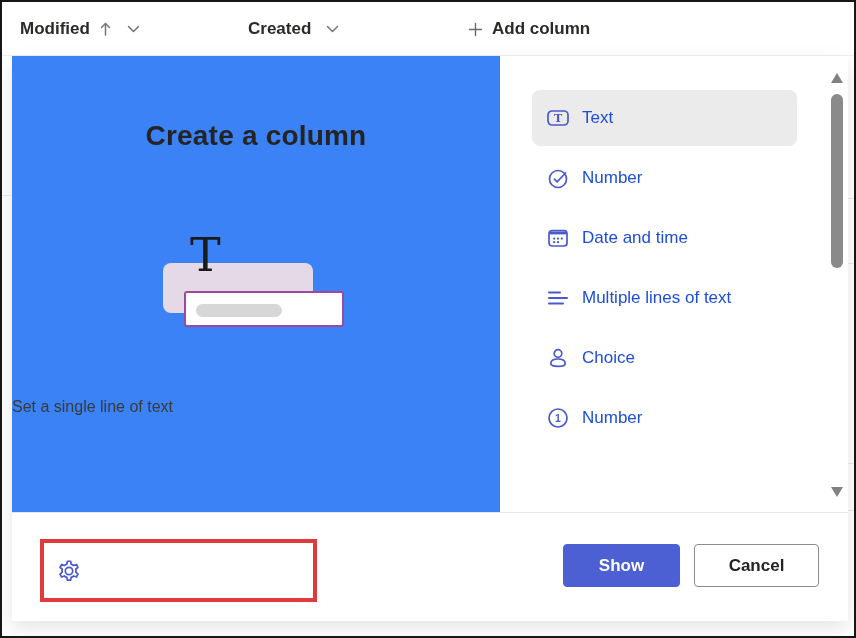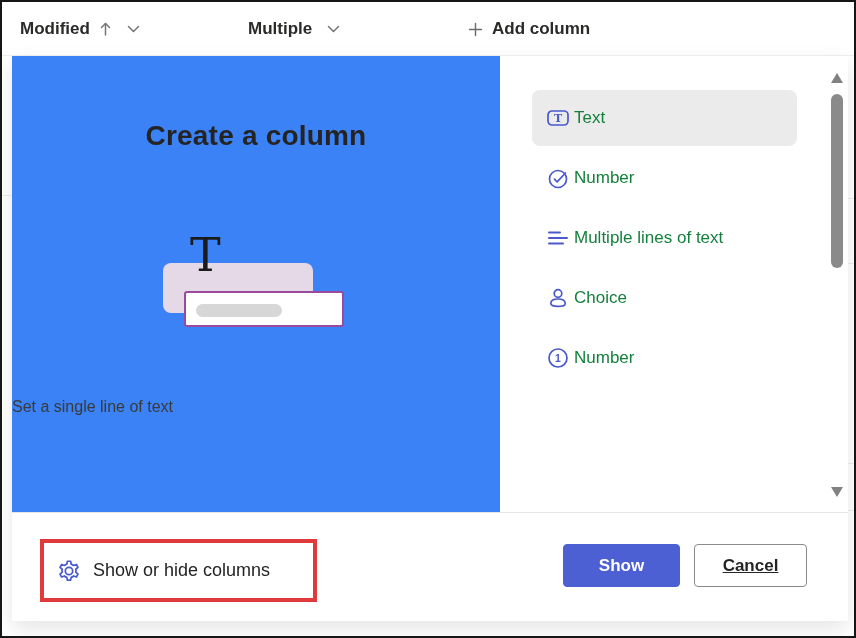--- a/index.html
+++ b/index.html
@@ -59,21 +59,21 @@
   .panel-right {
     position:absolute; left:488px; top:0; width:348px; height:456px; background:#fff;
   }
   .type-list { position:absolute; left:32px; top:34px; width:265px; }
   .type-row {
     display:flex; align-items:center; height:56px; margin-bottom:4px;
     padding-left:14px; border-radius:8px; cursor:pointer;
   }
   .type-row.selected { background:#ebebeb; }
   .type-row .ticon { width:24px; height:24px; display:flex; align-items:center; justify-content:center; }
-  .type-row .tlabel { margin-left:4px; font-size:17px; color:#15803d; }
+  .type-row .tlabel { margin-left:12px; font-size:17px; color:#1d4ed8; }
   
   .scrollbar { position:absolute; left:331px; top:0; width:12px; height:456px; }
   .sb-arrow-up {
     position:absolute; left:0; top:17px; width:0; height:0;
     border-left:6px solid transparent; border-right:6px solid transparent;
     border-bottom:10px solid #818181; cursor:pointer;
   }
   .sb-thumb {
     position:absolute; left:0; top:38px; width:12px; height:174px;
     border-radius:6px; background:#8a8a8a; cursor:pointer;
@@ -97,21 +97,21 @@
     background:none; border:none; cursor:pointer;
     font-family:"Liberation Sans", sans-serif;
   }
   .showhide-btn .shlabel { font-size:18px; color:#252423; }
   .btn {
     position:absolute; top:31px; height:43px; border-radius:4px;
     font-family:"Liberation Sans", sans-serif; font-size:17px; font-weight:700;
     cursor:pointer;
   }
   .btn-next  { left:551px; width:117px; background:#4c5fd3; border:1px solid #4c5fd3; color:#fff; }
-  .btn-cancel{ left:682px; width:113px; background:#fff; border:1px solid #8c8b89; color:#252423;text-decoration:underline; }
+  .btn-cancel{ left:682px; width:125px; background:#fff; border:1px solid #8c8b89; color:#252423; }
 </style>
 </head>
 <body>
 
 <div class="screen">
 
   <div class="list-header">
     <div class="col-head" id="col-modified">
       <span>Modified</span>
       <span class="hicon">
@@ -120,21 +120,21 @@
             <path d="M2.5 6.5 L6.5 2.5 L10.5 6.5"></path>
           </svg>
       </span>
       <span class="hicon" style="margin-left:6px">
         <svg width="13" height="8" viewBox="0 0 13 8" fill="none" stroke="#767674" stroke-width="1.5" stroke-linecap="round" stroke-linejoin="round">
             <path d="M1.5 1.5 L6.5 6.5 L11.5 1.5"></path>
           </svg>
       </span>
     </div>
     <div class="col-head" id="col-created">
-      <span>Multiple</span>
+      <span>Created</span>
       <span class="hicon" style="margin-left:6px">
         <svg width="13" height="8" viewBox="0 0 13 8" fill="none" stroke="#767674" stroke-width="1.5" stroke-linecap="round" stroke-linejoin="round">
             <path d="M1.5 1.5 L6.5 6.5 L11.5 1.5"></path>
           </svg>
       </span>
     </div>
     <div class="col-head" id="col-add">
       <span class="hicon">
         <svg width="15" height="15" viewBox="0 0 15 15" fill="none" stroke="#6d6b68" stroke-width="1.4" stroke-linecap="round">
             <path d="M7.5 1.5v12M1.5 7.5h12"></path>
@@ -180,20 +180,36 @@
         <div class="type-row">
           <span class="ticon">
             <svg viewBox="0 0 24 24" width="24" height="24" fill="none" stroke="#4a59cc" stroke-width="1.7" stroke-linecap="round" stroke-linejoin="round">
                 <circle cx="12" cy="13" r="8.5"></circle>
                 <path d="M8.5 13.2 l2.6 2.6 L19.5 7"></path>
               </svg>
           </span>
           <span class="tlabel">Number</span>
         </div>
 
+        <div class="type-row">
+          <span class="ticon">
+            <svg viewBox="0 0 24 24" width="24" height="24">
+                <rect x="3" y="4.5" width="18" height="15.5" rx="3" fill="none" stroke="#4a59cc" stroke-width="1.7"></rect>
+                <rect x="3.8" y="5.4" width="16.4" height="3" fill="#4a59cc"></rect>
+                <g fill="#4a59cc">
+                  <circle cx="8.2" cy="12.6" r="1.15"></circle>
+                  <circle cx="12" cy="12.6" r="1.15"></circle>
+                  <circle cx="15.8" cy="12.6" r="1.15"></circle>
+                  <circle cx="8.2" cy="16.2" r="1.15"></circle>
+                  <circle cx="12" cy="16.2" r="1.15"></circle>
+                </g>
+              </svg>
+          </span>
+          <span class="tlabel">Date and time</span>
+        </div>
 
         <div class="type-row">
           <span class="ticon">
             <svg viewBox="0 0 24 24" width="24" height="24" fill="none" stroke="#4a59cc" stroke-width="2" stroke-linecap="round">
                 <line x1="3" y1="6.5" x2="14" y2="6.5"></line>
                 <line x1="3" y1="12" x2="21" y2="12"></line>
                 <line x1="3" y1="17.5" x2="17" y2="17.5"></line>
               </svg>
           </span>
           <span class="tlabel">Multiple lines of text</span>
@@ -231,21 +247,20 @@
 
     <div class="dialog-footer">
       <div class="red-highlight">
         <button class="showhide-btn">
           <span style="display:flex;">
             <svg viewBox="0 0 24 24" width="26" height="26" fill="none" stroke="#4a59cc" stroke-width="1.6" stroke-linejoin="round">
                 <circle cx="12" cy="12" r="3.4"></circle>
                 <path d="M10.5 3h3l.5 2.6a7 7 0 0 1 2.3 1.3l2.5-.9 1.5 2.6-2 1.8a7 7 0 0 1 0 2.7l2 1.8-1.5 2.6-2.5-.9a7 7 0 0 1-2.3 1.3l-.5 2.6h-3l-.5-2.6a7 7 0 0 1-2.3-1.3l-2.5.9-1.5-2.6 2-1.8a7 7 0 0 1 0-2.7l-2-1.8 1.5-2.6 2.5.9a7 7 0 0 1 2.3-1.3z"></path>
               </svg>
           </span>
-          <span class="shlabel">Show or hide columns</span>
         </button>
       </div>
       <button class="btn btn-next">Show</button>
       <button class="btn btn-cancel">Cancel</button>
     </div>
 
   </div>
 </div>
 
 </body></html>

